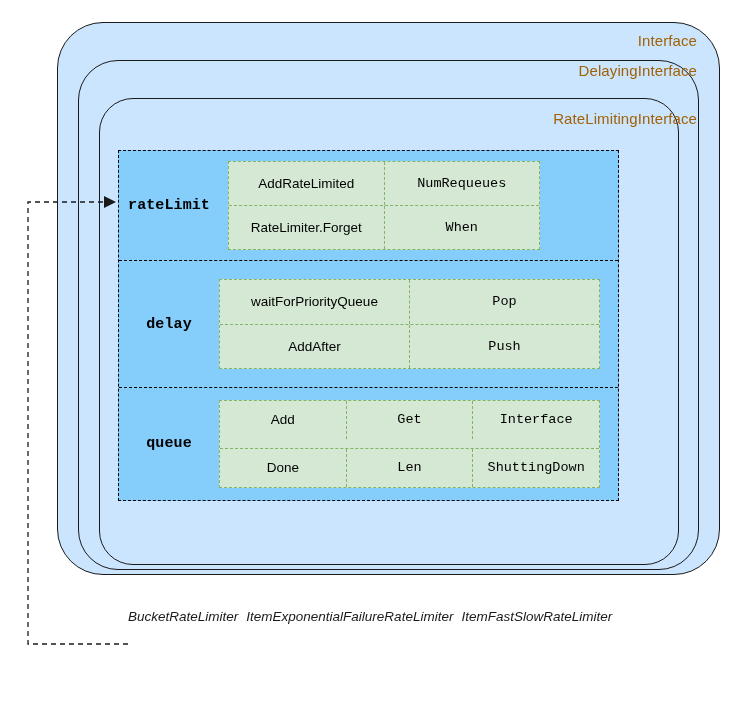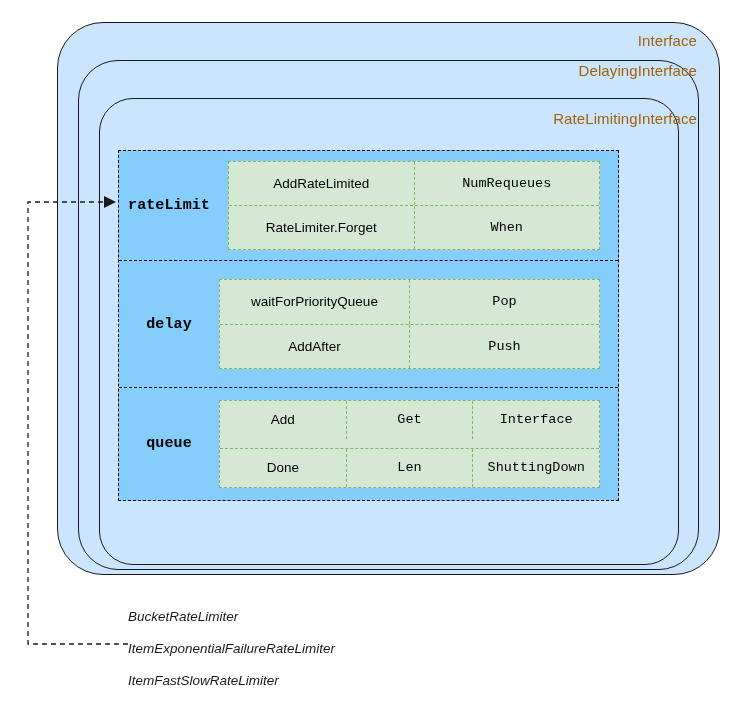--- a/index.html
+++ b/index.html
@@ -111,41 +111,41 @@
     font-size: 13.5px;
     color: #000000;
     white-space: nowrap;
     box-sizing: border-box;
   }
   .method-cell + .method-cell {
     border-left: 1.2px dashed #82b366;
     font-family: Liberation Mono, monospace;
   }
 
-  #table-ratelimit { width: 372px; height: 89px; margin-left: 9px; }
+  #table-ratelimit { width: 312px; height: 89px; margin-left: 9px; }
   #table-delay     { width: 381px; height: 90px; margin-left: 0px; }
   #table-queue     { width: 381px; height: 88px; margin-left: 0px; gap: 9px; }
 
   
   #connector-svg {
     position: absolute;
     left: 0; top: 0;
     width: 729px;
     height: 712px;
     pointer-events: none;
   }
 
   
   #limiter-list {
     position: absolute;
     left: 128px;
     top: 609px;
     display: flex;
-    flex-direction: column;
-    gap: 16px;
+    flex-direction: row;
+    gap: 8px;
   }
   .limiter-item {
     font-size: 13.5px;
     font-style: italic;
     color: #1a1a1a;
     white-space: nowrap;
     line-height: 16px;
   }
 </style>
 </head>

